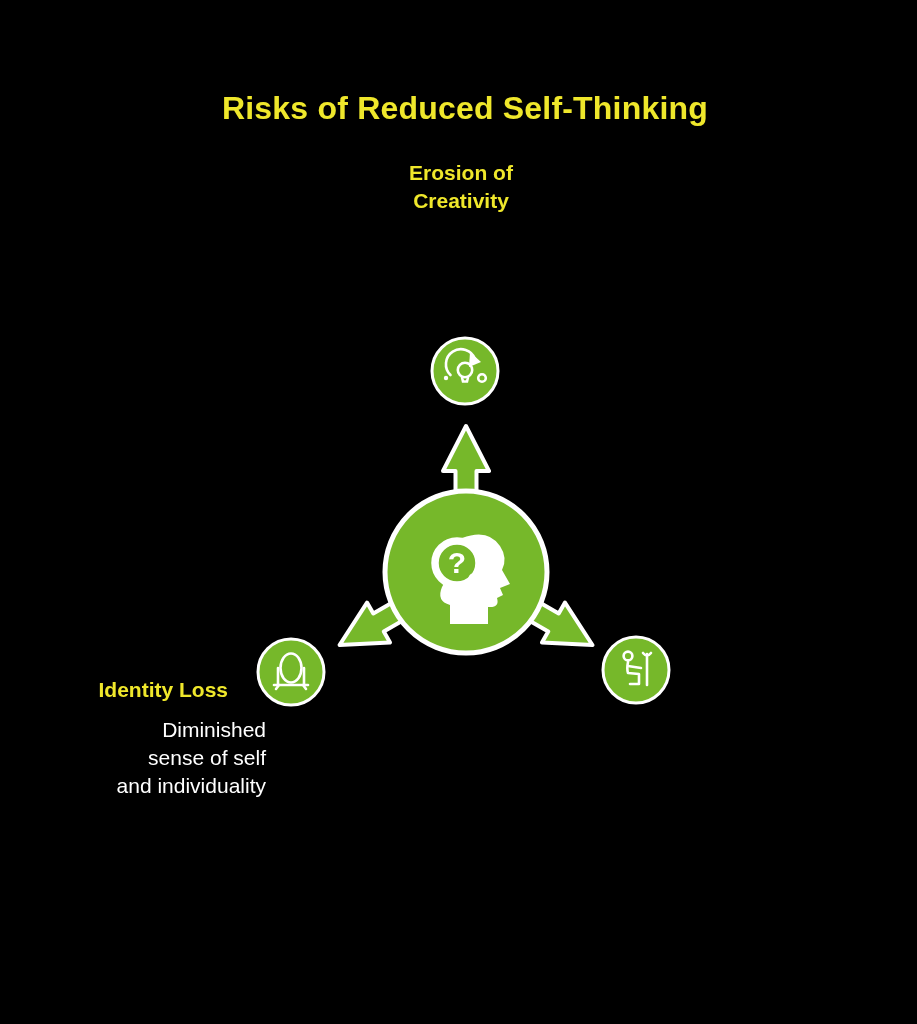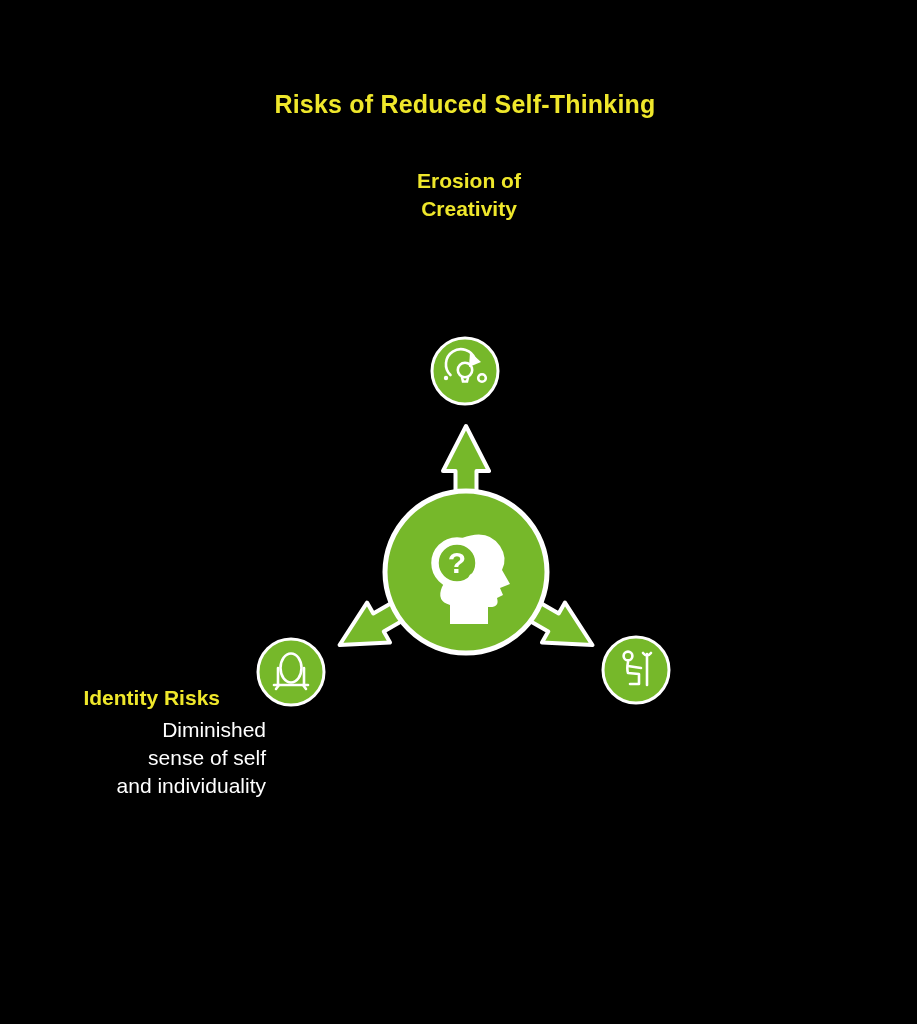--- a/index.html
+++ b/index.html
@@ -8,28 +8,28 @@
     width:917px;height:1024px;
     background:#000000;
     overflow:hidden;
     font-family:"Liberation Sans", sans-serif;
   }
   .title{
     position:absolute;
     top:90px;left:465px;
     transform:translateX(-50%);
     margin:0;
-    font-size:25px;font-weight:bold;
+    font-size:32px;font-weight:bold;
     color:#efe72b;
     white-space:nowrap;
     letter-spacing:0.2px;
   }
   .branch-heading{
     position:absolute;
-    margin:8px;
+    margin:0;
     font-size:21px;font-weight:bold;
     color:#efe72b;
     line-height:28px;
     white-space:pre-line;
   }
   .branch-desc{
     position:absolute;
     margin:0;
     font-size:21px;font-weight:400;
     color:#ffffff;
@@ -98,19 +98,19 @@
         <path d="M -8,-4 L 5,-2"></path>
         <path d="M 11,-16 L 11,15"></path>
         <path d="M 7,-17 Q 11,-12 15,-17"></path>
       </g>
     </g>
   </svg>
 
   <h2 class="branch-heading top-heading">Erosion of
 Creativity</h2>
 
-  <h2 class="branch-heading left-heading">Identity Risks</h2>
+  <h2 class="branch-heading left-heading">Identity Loss</h2>
   <p class="branch-desc left-desc">Diminished
 sense of self
 and individuality</p>
 
 
 </div>
 
 </body></html>

